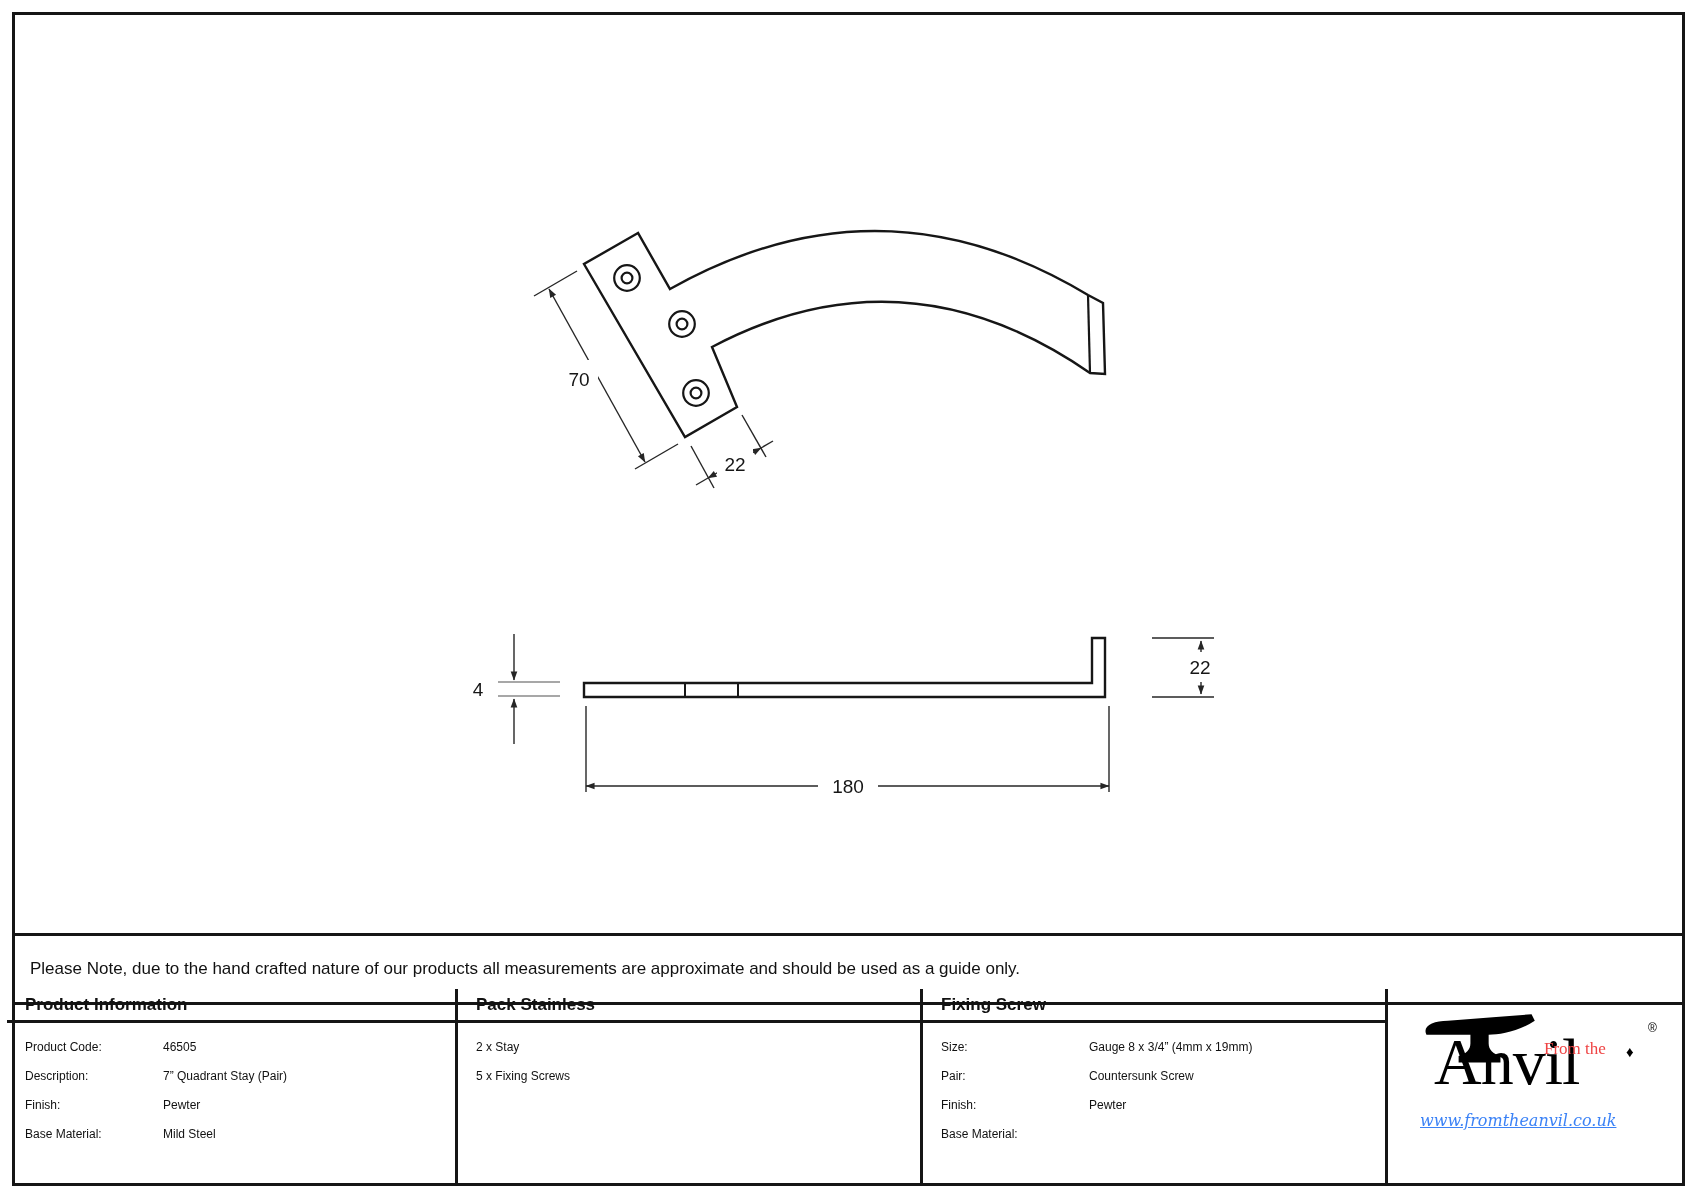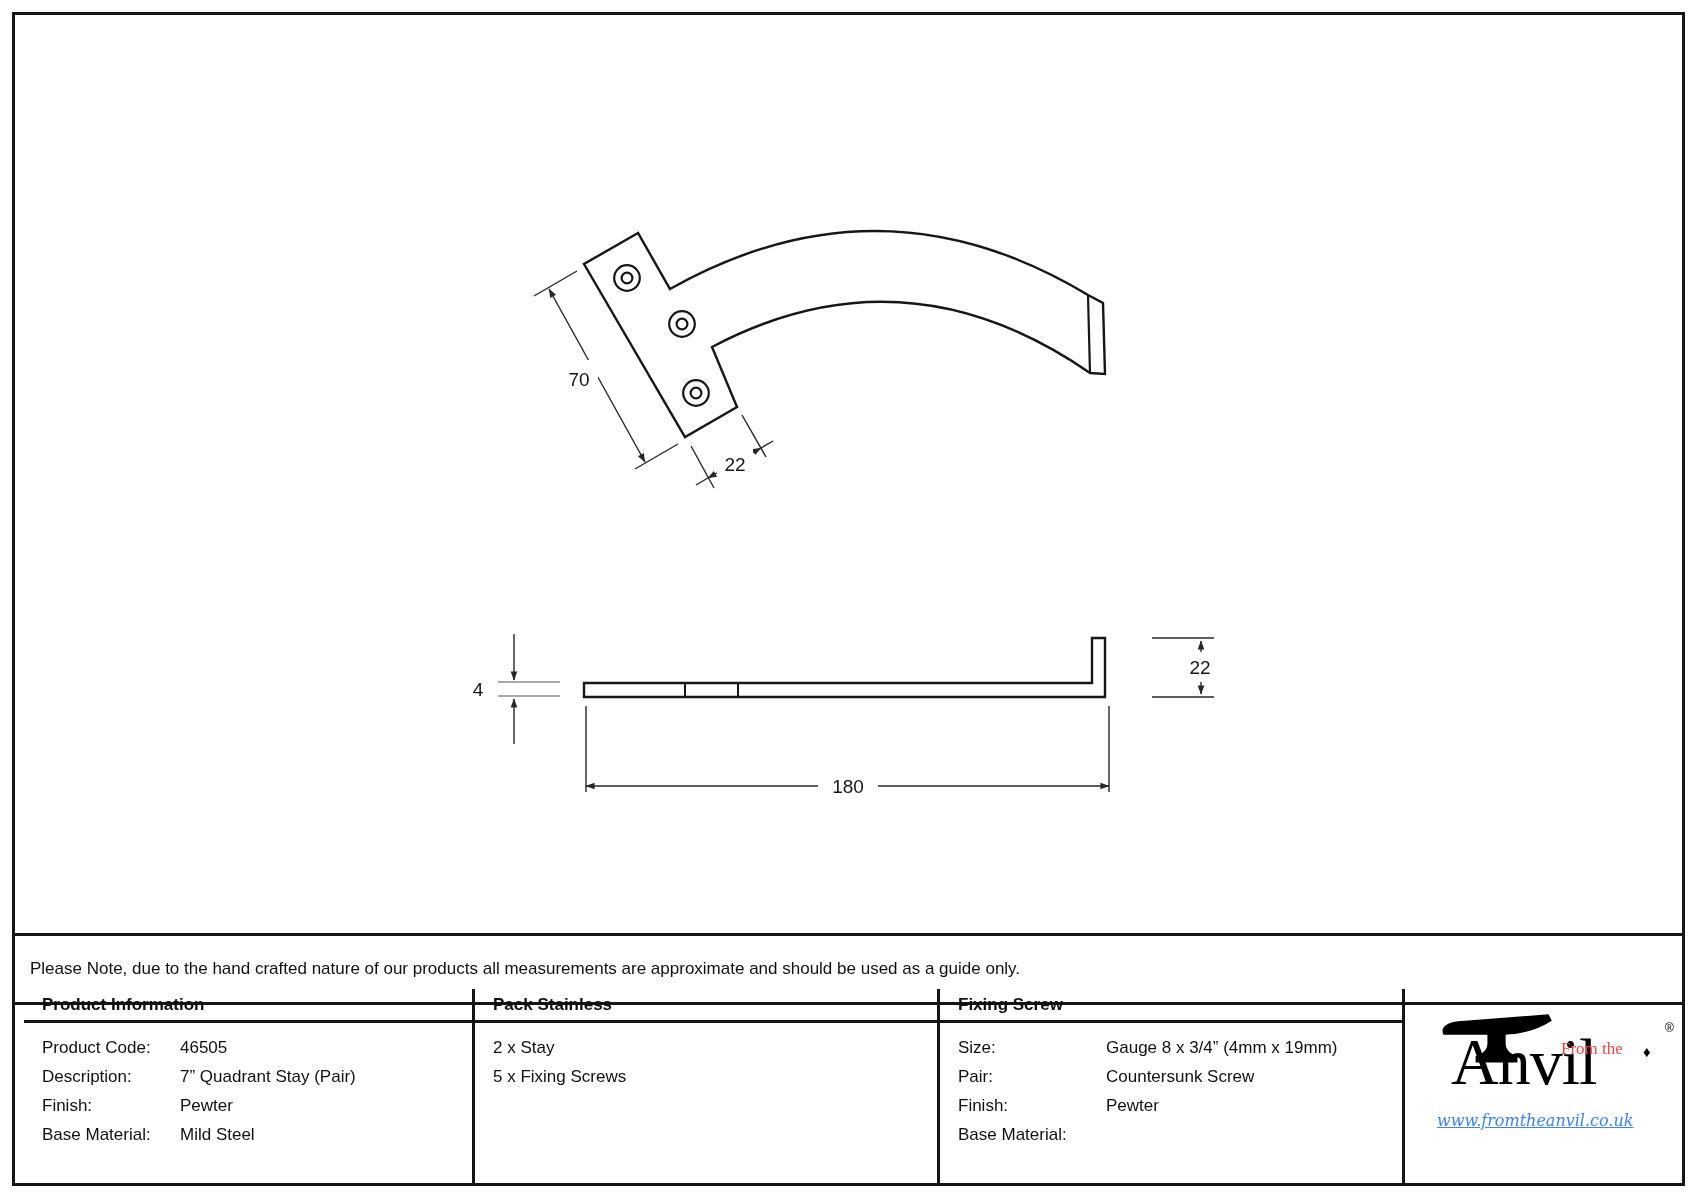--- a/index.html
+++ b/index.html
@@ -8,29 +8,29 @@
   .frame{position:absolute;left:12px;top:12px;width:1673px;height:1174px;
          border:3px solid #151515;box-sizing:border-box;pointer-events:none;}
   svg.drawing{position:absolute;left:0;top:0;}
   .obj{fill:#fff;stroke:#161616;stroke-width:2.4;stroke-linejoin:miter;}
   .dimline{stroke:#262626;stroke-width:1.4;fill:none;}
   .dimline-light{stroke:#8a8a8a;stroke-width:1.6;fill:none;}
   .dimtext{font-family:"Liberation Sans",sans-serif;font-size:19px;fill:#161616;}
   .note-row{position:absolute;left:12px;top:933px;width:1673px;height:72px;box-sizing:border-box;
             border-top:3px solid #151515;border-bottom:3px solid #151515;
             display:flex;align-items:center;padding-left:18px;font-size:17px;}
-  .info-table{position:absolute;left:24px;top:989px;width:1673px;height:197px;}
+  .info-table{position:absolute;left:7px;top:989px;width:1673px;height:197px;}
   .cell{position:absolute;top:0;height:197px;box-sizing:border-box;}
   .c1{left:0;width:448px;}
   .c2{left:448px;width:465px;border-left:3px solid #151515;}
   .c3{left:913px;width:465px;border-left:3px solid #151515;}
   .c4{left:1378px;width:295px;border-left:3px solid #151515;}
   .cell-header{height:31px;line-height:31px;border-bottom:3px solid #151515;
                padding-left:18px;font-weight:700;font-size:17px;}
-  .cell-body{padding:10px 0 0 18px;font-size:17px;}
+  .cell-body{padding:10px 0 0 18px;font-size:12px;}
   .kv{display:flex;line-height:29px;}
   .kv .k{width:138px;flex:0 0 auto;}
   .kv .v{flex:1;}
   .li{line-height:29px;}
   
   .logo{position:absolute;left:32px;top:18px;width:240px;height:150px;}
   .anvil-icon{position:absolute;left:0;top:6px;width:118px;height:54px;}
   .brand-name{position:absolute;left:14px;top:22px;font-family:"Liberation Serif",serif;
               font-size:66px;line-height:1;letter-spacing:-1px;color:#000;}
   .brand-prefix{position:absolute;left:124px;top:32px;font-family:"Liberation Serif",serif;

